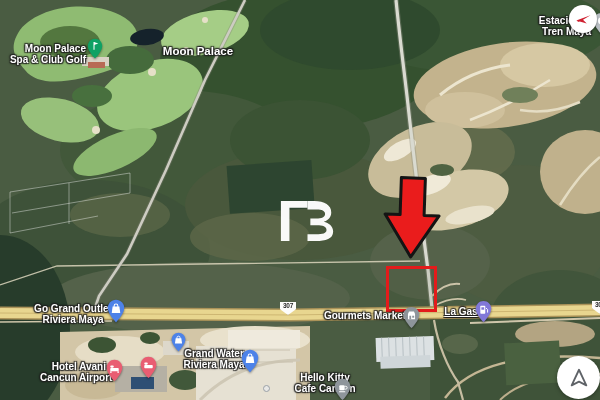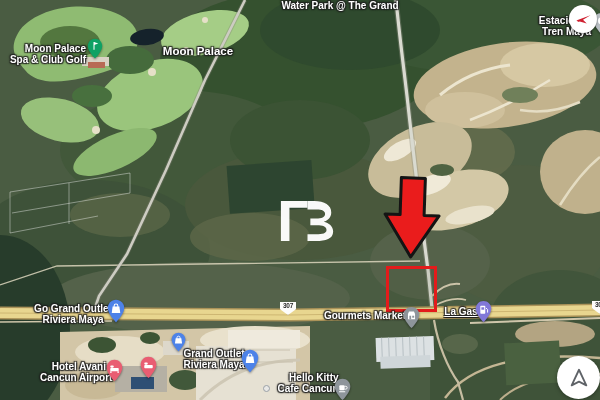--- a/index.html
+++ b/index.html
@@ -168,21 +168,20 @@
 
   <svg class="big-arrow" style="left:378px;top:174px;transform:rotate(2deg);" width="68" height="88" viewBox="0 0 68 88">
     <polygon points="22,4 46,4 46,41 61,41 34,83 7,41 22,41" stroke="#141414" stroke-width="3" stroke-linejoin="round" fill="#ea1c1c"></polygon>
   </svg>
 
   <svg class="watermark" style="left:279px;top:199px;" width="57" height="44" viewBox="0 0 60 46">
     <path d="M2,2 h28 v7 h-19 v35 h-9 z" fill="#ffffff"></path>
     <path d="M30,2 h7 c11,0 18,4.5 18,12 c0,5 -3.5,8.5 -8,9.7 c5.5,1.2 10,4.8 10,10.3 c0,8 -8,10 -18,10 h-9 v-7 h9 c7,0 11,-1 11,-4.5 c0,-3.8 -4,-5 -10,-5 h-7 v-7 h6 c6,0 9.5,-1.5 9.5,-4.8 c0,-3.4 -3.5,-4.7 -8.5,-4.7 h-10 z" fill="#ffffff"></path>
   </svg>
 
-  <div class="map-label center" style="left:340px;top:0;">Water Park @ The Grand</div>
 
   <div class="map-label right" style="left:4px;top:43px;width:82px;">
     <div>Moon Palace</div>
     <div>Spa &amp; Club Golf</div>
   </div>
 
   <div class="map-label center big" style="left:198px;top:45px;">Moon Palace</div>
 
   <div class="map-label right" style="left:505px;top:15px;width:86px;">
     <div>Estación G</div>
@@ -197,25 +196,25 @@
   <div class="map-label center" style="left:365px;top:310px;">Gourmets Market</div>
 
   <div class="map-label center" style="left:461px;top:306px;text-decoration:underline;">La Gas</div>
 
   <div class="map-label right" style="left:40px;top:361px;width:66px;text-align:right;">
     <div>Hotel Avani</div>
     <div>Cancun Airport</div>
   </div>
 
   <div class="map-label center" style="left:214px;top:348px;">
-    <div>Grand Outlet</div>
+    <div>Grand Water</div>
     <div>Riviera Maya</div>
   </div>
 
-  <div class="map-label center" style="left:308px;top:372px;text-align:right;">
+  <div class="map-label center" style="left:325px;top:372px;">
     <div>Hello Kitty</div>
     <div>Cafe Cancun</div>
   </div>
 
   <div class="shield" style="left:280px;top:302px;">
     <span>307</span>
   </div>
   <div class="shield" style="left:592px;top:301px;">
     <span>307</span>
   </div>

